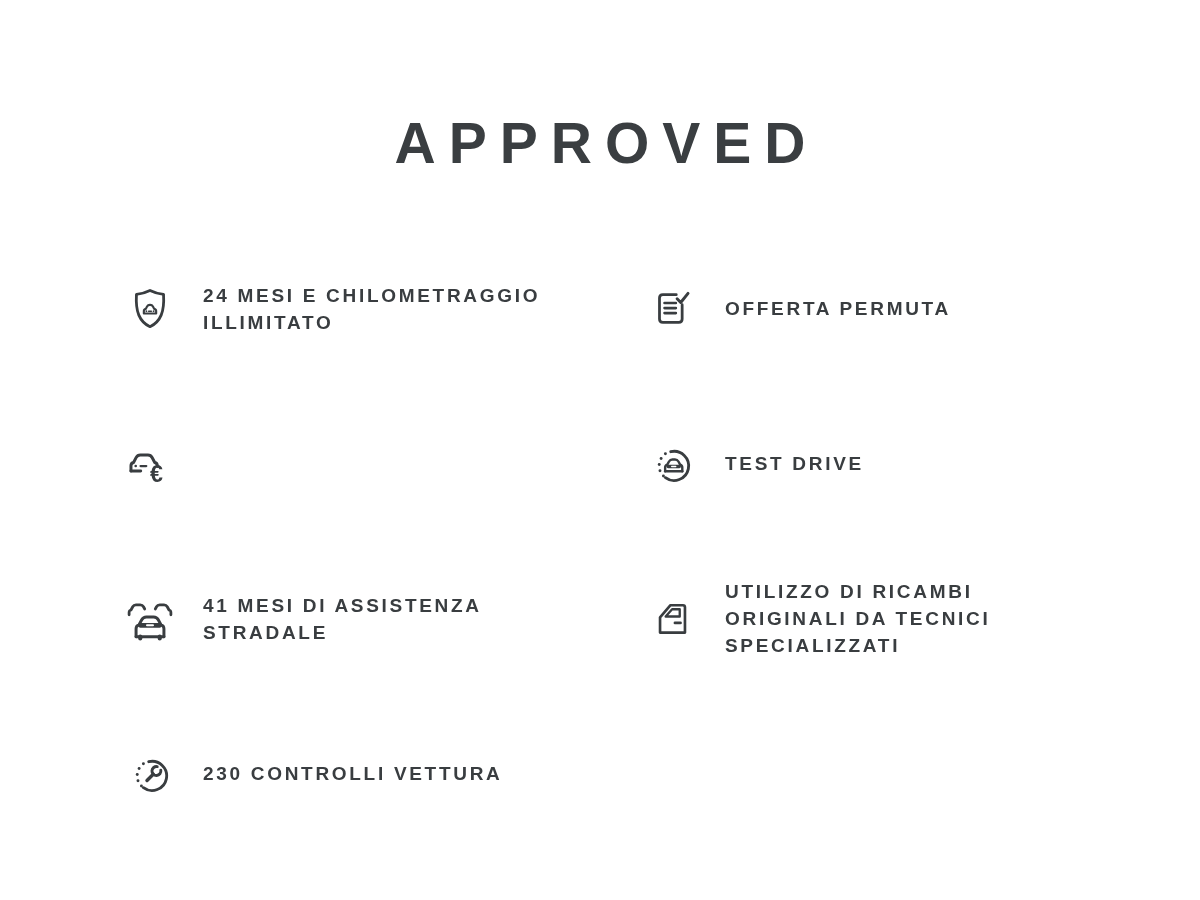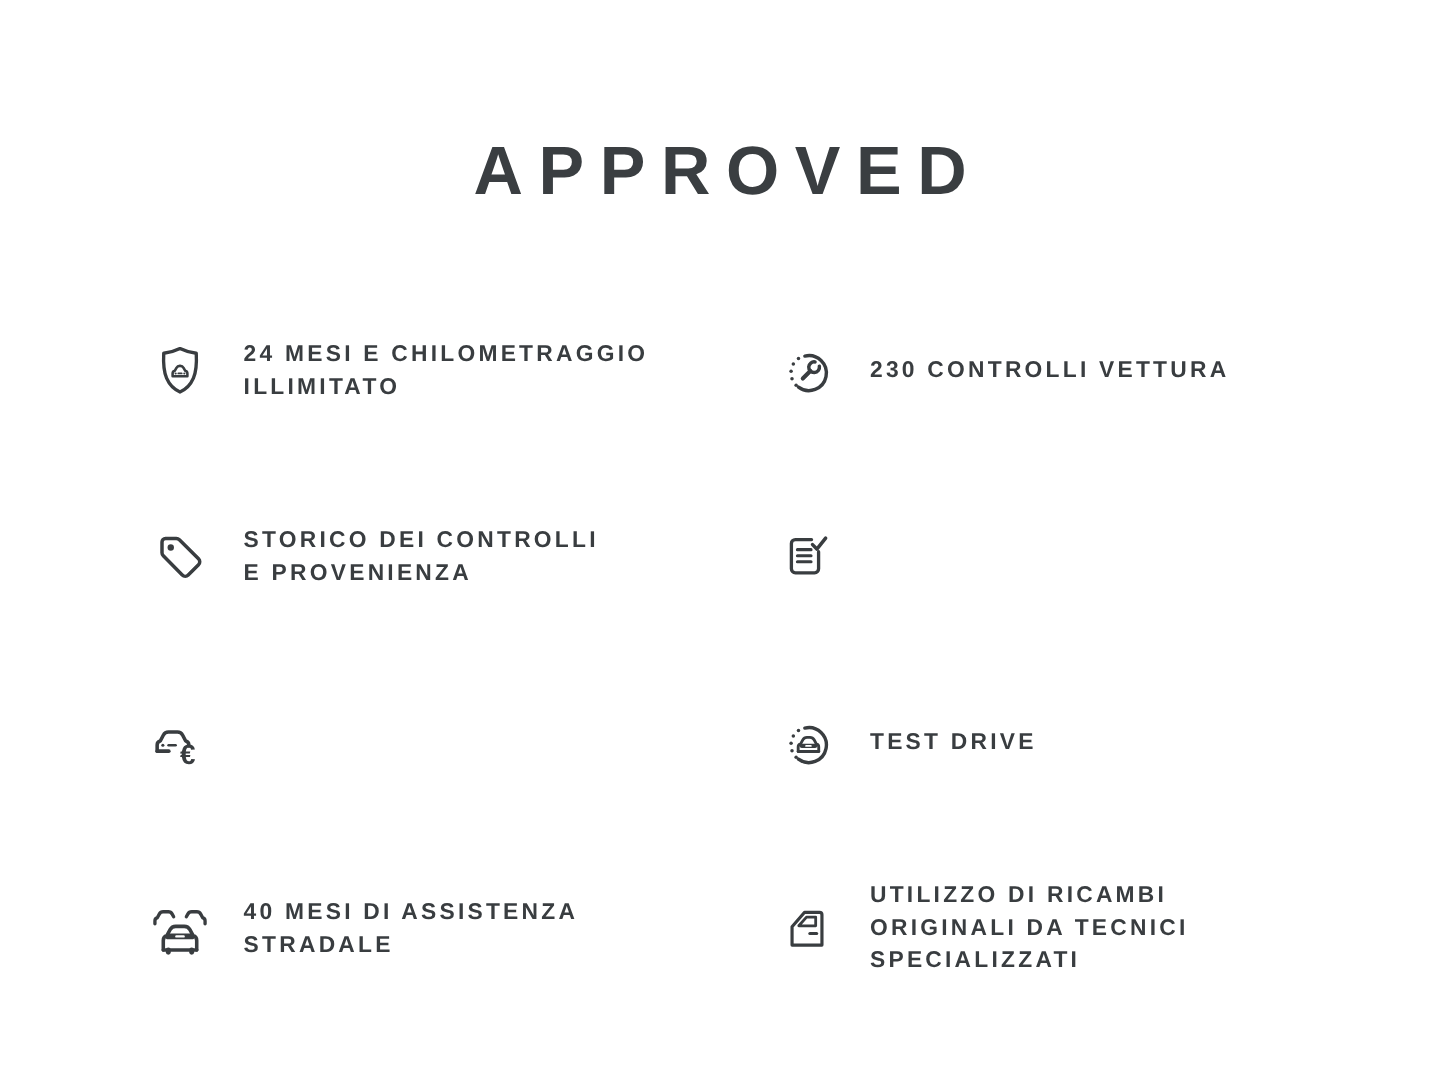--- a/index.html
+++ b/index.html
@@ -66,30 +66,20 @@
           <path d="M20.5 33.5 v-2.8 c0-1.5 .9-2.5 2.3-2.8 l1.6-2.9 c.7-1.3 1.9-2 3.4-2 h.4 c1.5 0 2.7 .7 3.4 2 l1.6 2.9 c1.4 .3 2.3 1.3 2.3 2.8 v2.8 Z" stroke-width="2.6"></path>
           <circle cx="23.6" cy="30.7" r="1.1" fill="#393d40" stroke="none"></circle>
           <circle cx="32.4" cy="30.7" r="1.1" fill="#393d40" stroke="none"></circle>
           <path d="M26.3 30.7 h3.4" stroke-width="1.8"></path>
         </svg>
       </span>
       <span class="feature-label">24 MESI E CHILOMETRAGGIO
 ILLIMITATO</span>
     </div>
 
-    <div class="feature-item">
-      <span class="icon-box">
-        <svg viewBox="0 0 56 56" width="48" height="48" fill="none" stroke="#393d40" stroke-width="3.4" stroke-linecap="round" stroke-linejoin="round">
-          <path d="M10.5 24 V13.5 c0-1.9 1.5-3.4 3.4-3.4 H24.4 c1.1 0 2.2 .45 3 1.25 L46 30 c1.6 1.6 1.6 4.2 0 5.8 L36 45.8 c-1.6 1.6-4.2 1.6-5.8 0 L11.75 27 c-.8-.8-1.25-1.9-1.25-3 Z"></path>
-          <circle cx="19" cy="19" r="3.1" fill="#393d40" stroke="none"></circle>
-        </svg>
-      </span>
-      <span class="feature-label">STORICO DEI CONTROLLI
-E PROVENIENZA</span>
-    </div>
 
     <div class="feature-item">
       <span class="icon-box">
         <svg viewBox="0 0 56 56" width="52" height="52" fill="none" stroke="#393d40" stroke-width="3.2" stroke-linecap="round" stroke-linejoin="round">
           <path d="M7.5 35.5 v-5.5 c0-1.9 1-3.2 2.8-3.6 l2.7-5.2 c1-1.9 2.5-2.9 4.6-2.9 h8.2 c2.1 0 3.6 1 4.6 2.9 l2.7 5.2 c1.8 .4 2.8 1.7 2.8 3.6 v.8"></path>
           <path d="M7.5 35.5 h10.5"></path>
           <circle cx="12.6" cy="30.2" r="1.4" fill="#393d40" stroke="none"></circle>
           <path d="M17.8 30.2 h6.2" stroke-width="2.4"></path>
           <text x="28" y="47" font-size="25" font-weight="bold" fill="#393d40" stroke="none" font-family="'Liberation Sans',sans-serif">€</text>
         </svg>
@@ -102,21 +92,21 @@
           <path d="M5.5 23.5 v-2.6 c0-1.4 .7-2.3 2-2.6 l1.9-3.5 c.75-1.4 1.9-2.1 3.5-2.1 h4.6 c1.6 0 2.75 .7 3.5 2.1 l1.3 2.4"></path>
           <path d="M50.5 23.5 v-2.6 c0-1.4 -.7-2.3 -2-2.6 l-1.9-3.5 c-.75-1.4 -1.9-2.1 -3.5-2.1 h-4.6 c-1.6 0-2.75 .7-3.5 2.1 l-1.3 2.4"></path>
           <path d="M13 47 v-8.5 c0-2.2 1.1-3.7 3.1-4.2 l3-5.5 c1.1-2 2.7-3 5-3 h7.8 c2.3 0 3.9 1 5 3 l3 5.5 c2 .5 3.1 2 3.1 4.2 V47" stroke-width="3.2"></path>
           <path d="M13 47 h30" stroke-width="3.2"></path>
           <path d="M17.5 34.8 h21" stroke-width="5.2"></path>
           <path d="M24.8 34.8 h6.4" stroke="#ffffff" stroke-width="2.2"></path>
           <path d="M17.5 47 v2" stroke-width="4.4"></path>
           <path d="M38.5 47 v2" stroke-width="4.4"></path>
         </svg>
       </span>
-      <span class="feature-label">40 MESI DI ASSISTENZA
+      <span class="feature-label">41 MESI DI ASSISTENZA
 STRADALE</span>
     </div>
 
     <div class="feature-item">
       <span class="icon-box">
         <svg viewBox="0 0 56 56" width="48" height="48" fill="none" stroke="#393d40" stroke-width="3.3" stroke-linecap="round" stroke-linejoin="round">
           <path d="M26.5 13.7 A17 17 0 1 1 20.3 43.9"></path>
           <circle cx="20.3" cy="16.1" r="1.7" fill="#393d40" stroke="none"></circle>
           <circle cx="15.3" cy="21.5" r="1.7" fill="#393d40" stroke="none"></circle>
           <circle cx="13.1" cy="28.5" r="1.7" fill="#393d40" stroke="none"></circle>
@@ -130,20 +120,21 @@
     </div>
 
     <div class="feature-item">
       <span class="icon-box">
         <svg viewBox="0 0 56 56" width="47" height="47" fill="none" stroke="#393d40" stroke-width="3.3" stroke-linecap="round" stroke-linejoin="round">
           <path d="M32.5 11.5 H16.5 c-2.3 0-4 1.7-4 4 V40.5 c0 2.3 1.7 4 4 4 h19 c2.3 0 4-1.7 4-4 V23.5"></path>
           <path d="M18.5 21.5 h13.5 M18.5 27.5 h13.5 M18.5 33.5 h13.5" stroke-width="3.1"></path>
           <path d="M33.5 16.5 l4.3 4.4 L46.5 10" stroke-width="3.5"></path>
         </svg>
       </span>
+      <span class="feature-label">OFFERTA PERMUTA</span>
     </div>
 
     <div class="feature-item">
       <span class="icon-box">
         <svg viewBox="0 0 56 56" width="48" height="48" fill="none" stroke="#393d40" stroke-width="3.3" stroke-linecap="round" stroke-linejoin="round">
           <path d="M26.5 13.7 A17 17 0 1 1 20.3 43.9"></path>
           <circle cx="20.3" cy="16.1" r="1.7" fill="#393d40" stroke="none"></circle>
           <circle cx="15.3" cy="21.5" r="1.7" fill="#393d40" stroke="none"></circle>
           <circle cx="13.1" cy="28.5" r="1.7" fill="#393d40" stroke="none"></circle>
           <circle cx="14.0" cy="35.8" r="1.7" fill="#393d40" stroke="none"></circle>

